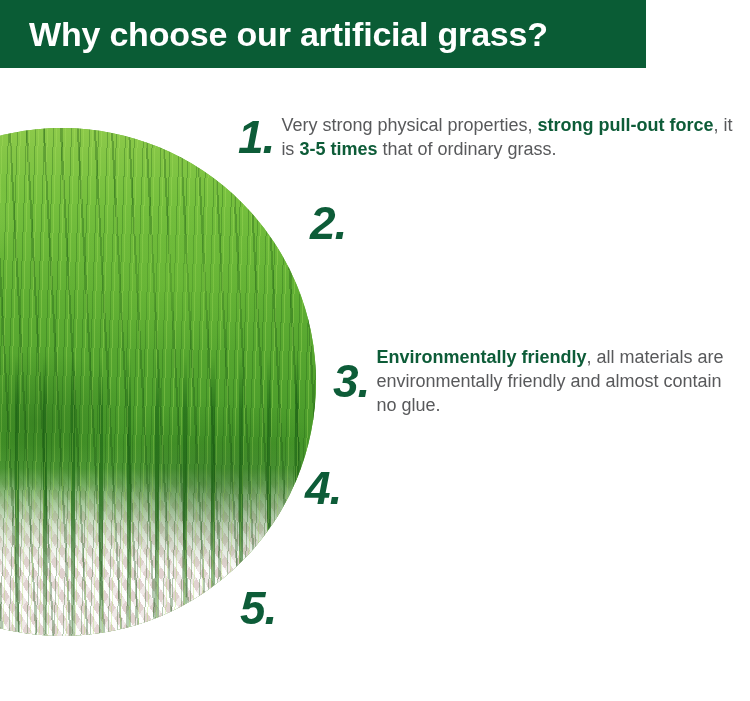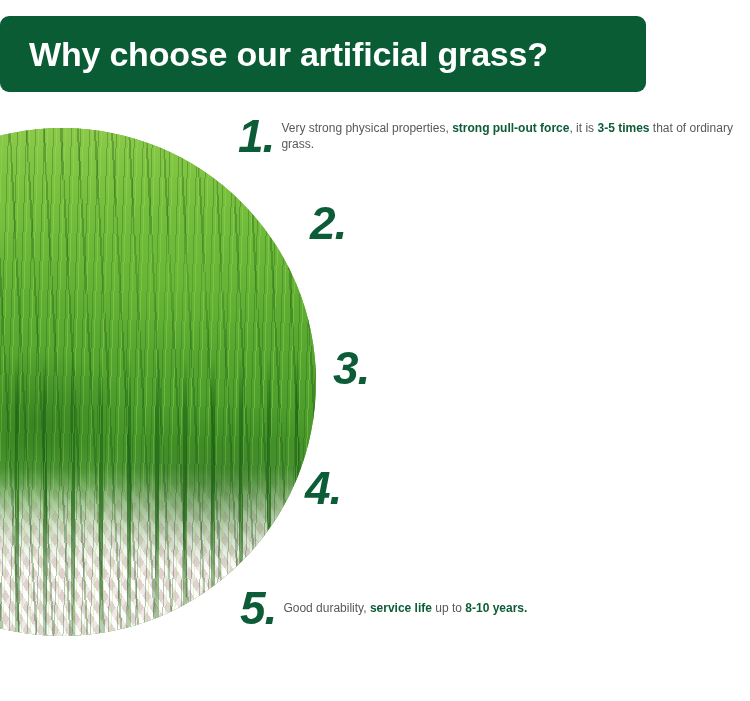--- a/index.html
+++ b/index.html
@@ -14,27 +14,26 @@
     position: relative;
     width: 750px;
     height: 701px;
     background: #ffffff;
   }
 
   
   #header-banner {
     position: absolute;
     left: 0;
-    top: 16px;
+    top: 0;
     width: 646px;
-    height: 76px;
+    height: 68px;
     background: #0a5c35;
     display: flex;
     align-items: center;
-    border-radius: 9px;
   }
   #header-title {
     color: #ffffff;
     font-size: 34px;
     font-weight: 700;
     letter-spacing: -0.2px;
     padding-left: 29px;
     line-height: 1;
     white-space: nowrap;
   }
@@ -166,21 +165,21 @@
     font-weight: 700;
     font-style: italic;
     line-height: 1;
     letter-spacing: -1px;
     flex: 0 0 auto;
     padding-right: 7px;
     white-space: nowrap;
   }
   .feature-text {
     color: #58595b;
-    font-size: 12px;
+    font-size: 18px;
     line-height: 1.34;
   }
   .feature-text .hl {
     color: #0d5c38;
     font-weight: 700;
   }
 
   
   #feature-item-1 { left: 238px; top: 113px; width: 512px; }
   #feature-item-1 .feature-text { width: 476px; }
@@ -221,25 +220,25 @@
       <div class="feature-number">1.</div>
       <div class="feature-text"><span>Very strong physical properties, </span><span class="hl">strong pull-out force</span><span>, it is </span><span class="hl">3-5 times</span><span> that of ordinary grass.</span></div>
     </div>
 
     <div class="feature-item" id="feature-item-2">
       <div class="feature-number">2.</div>
     </div>
 
     <div class="feature-item" id="feature-item-3">
       <div class="feature-number">3.</div>
+      <div class="feature-text"><span class="hl">Environmentally friendly</span><span>, all materials are environmentally friendly and almost contain no glue.</span></div>
     </div>
 
     <div class="feature-item" id="feature-item-4">
       <div class="feature-number">4.</div>
     </div>
 
     <div class="feature-item" id="feature-item-5">
       <div class="feature-number">5.</div>
-      <div class="feature-text"><span>Good durability, </span><span class="hl">service life</span><span> up to </span><span class="hl">8-10 years.</span></div>
     </div>
 
   </div>
 </div>
 
 </body></html>

